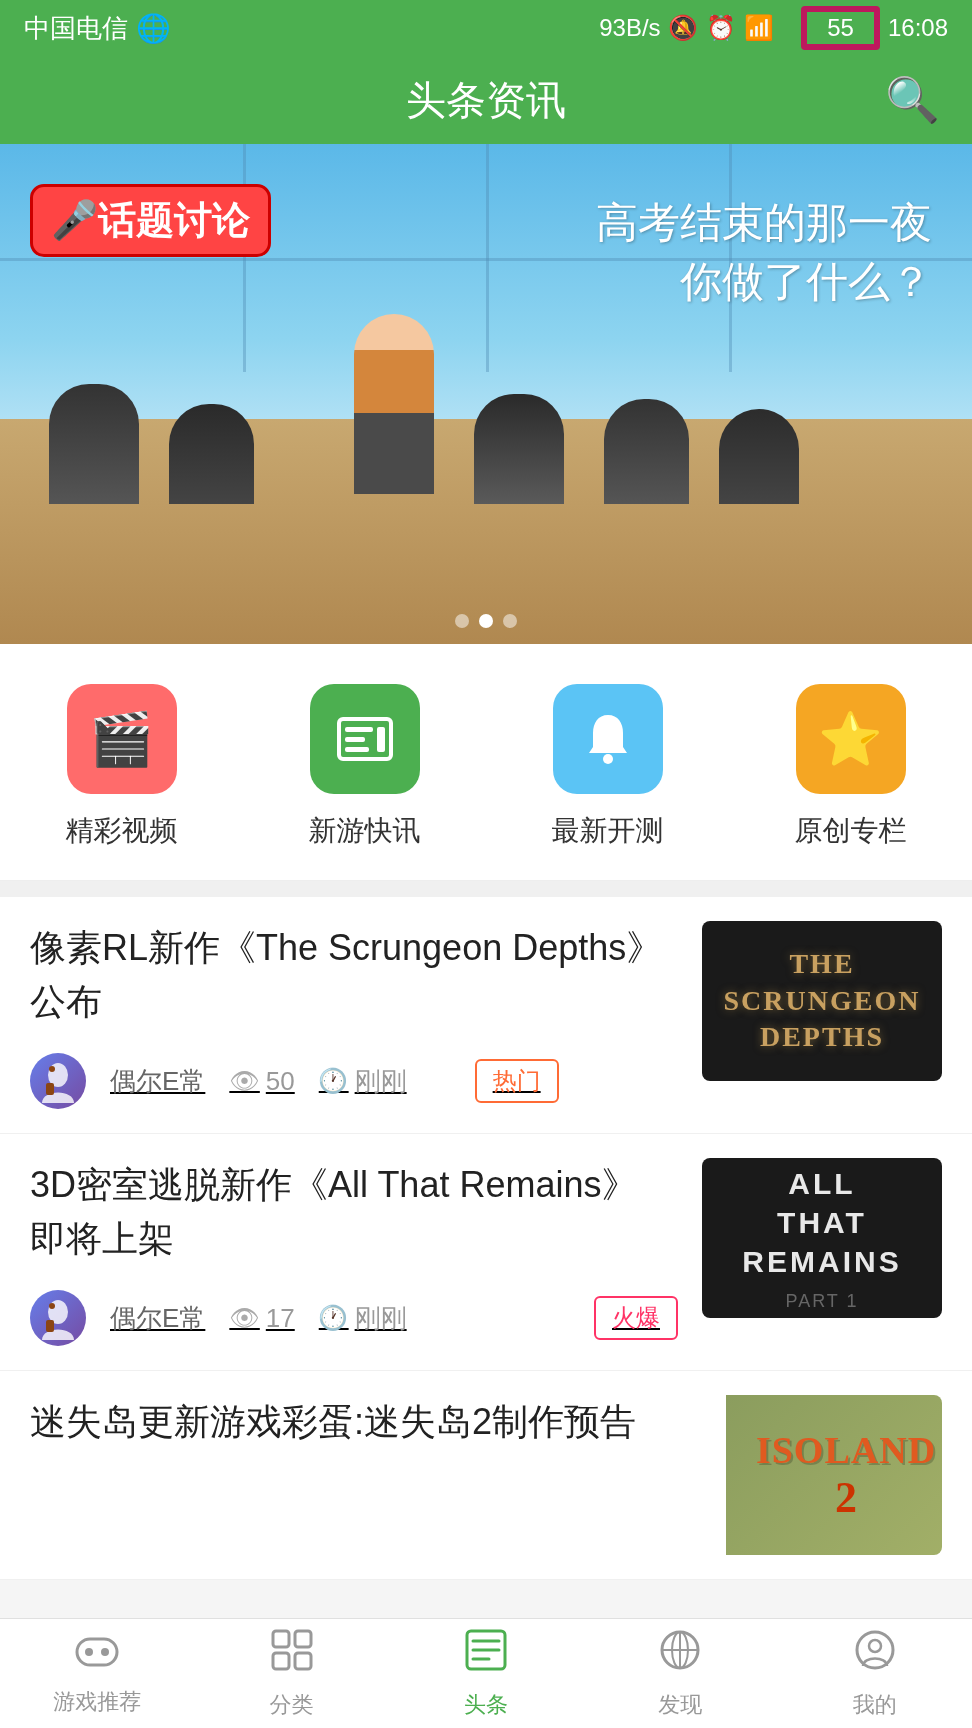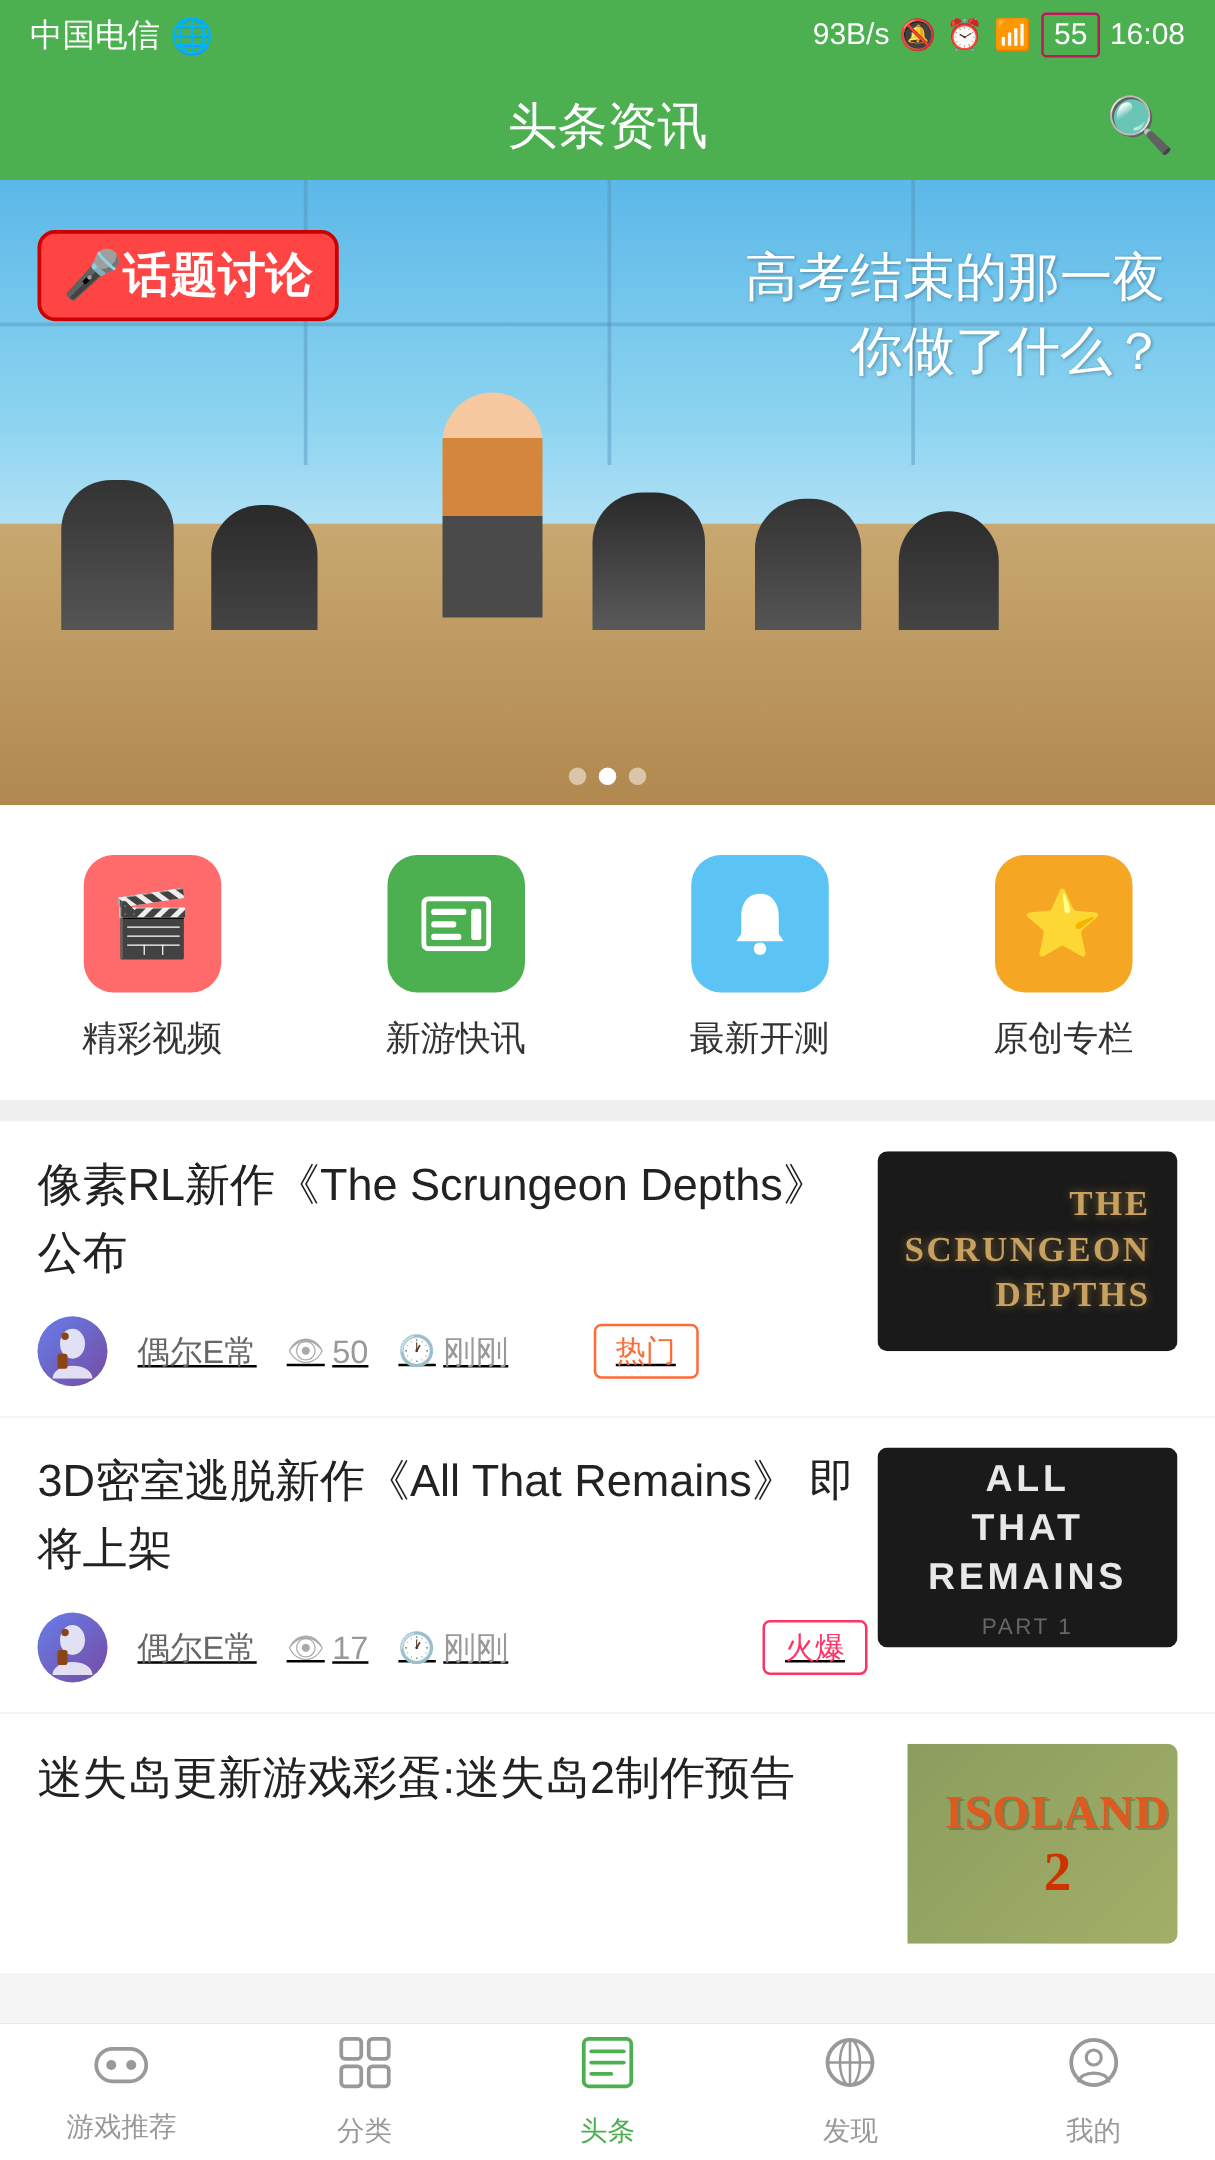--- a/index.html
+++ b/index.html
@@ -158,21 +158,21 @@
       background: #f0f0f0;
     }
 
     
     .news-list { background: white; }
     .news-item {
       display: flex;
       padding: 24px 30px;
       border-bottom: 1px solid #f0f0f0;
       align-items: flex-start;
-      gap: 8px;
+      gap: 24px;
     }
     .news-content { flex: 1; }
     .news-title {
       font-size: 36px;
       color: #222;
       line-height: 1.5;
       margin-bottom: 24px;
       font-weight: 400;
     }
     .news-meta {
@@ -217,21 +217,21 @@
     .thumb-scrungeon {
       background: #1a1a1a;
       width: 100%; height: 100%;
       display: flex; align-items: center; justify-content: center;
       flex-direction: column;
     }
     .thumb-scrungeon-text {
       color: #c8a060;
       font-size: 28px;
       font-weight: bold;
-      text-align: right;
+      text-align: center;
       font-family: 'Georgia', serif;
       letter-spacing: 2px;
       line-height: 1.3;
       text-shadow: 0 0 8px rgba(200,160,80,0.5);
     }
 
     
     .thumb-atr {
       background: #1a1a1a;
       width: 100%; height: 100%;
@@ -299,21 +299,21 @@
 <div class="status-bar">
   <div class="status-left">
     <span>中国电信</span>
     <span style="font-size:28px;">🌐</span>
   </div>
   <div class="status-right">
     <span>93B/s</span>
     <span>🔕</span>
     <span>⏰</span>
     <span>📶</span>
-    <span style="border:2px solid #be185d; padding:2px 8px; border-radius:4px;">55</span>
+    <span style="border:6px solid #be185d; padding:2px 20px; border-radius:4px;margin-left:19px;">55</span>
     <span>16:08</span>
   </div>
 </div>
 
 <div class="header">
   <span class="header-title">头条资讯</span>
   <span class="header-search">🔍</span>
 </div>
 
 <div class="banner">

